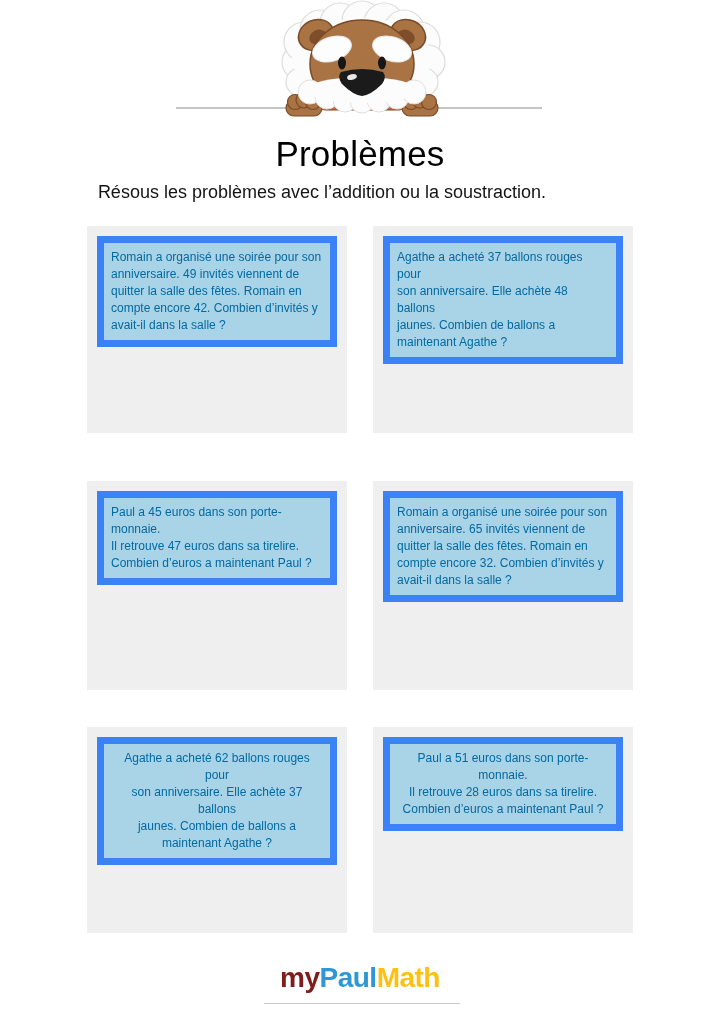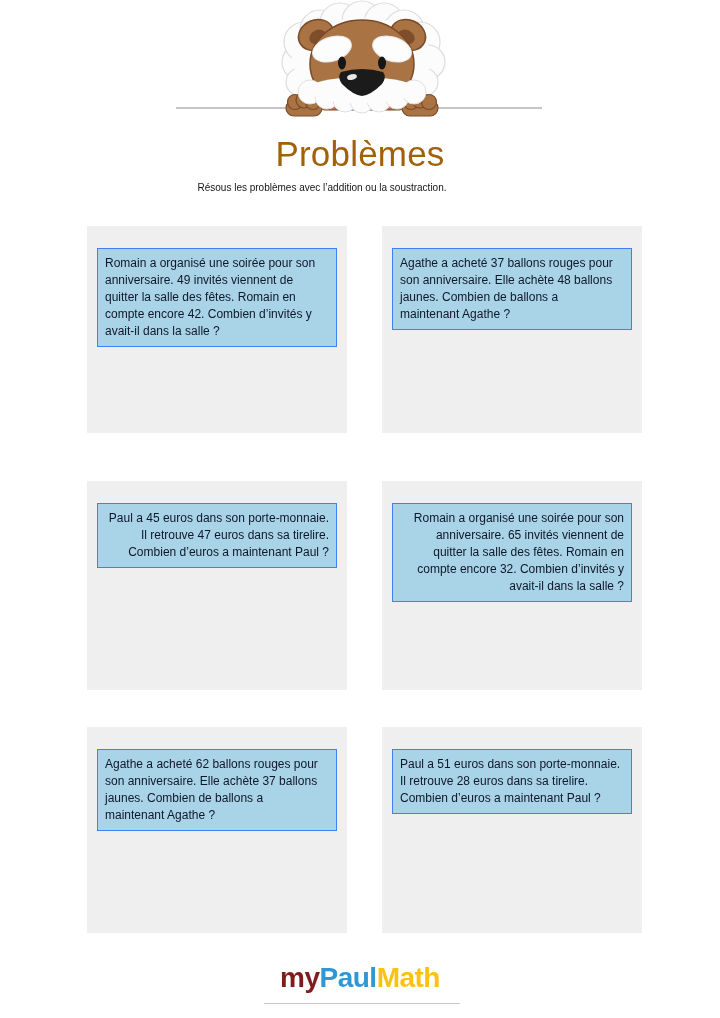--- a/index.html
+++ b/index.html
@@ -3,35 +3,35 @@
 <meta charset="utf-8">
 <style>
   html,body{margin:0;padding:0;background:#ffffff;}
   .page{
     position:relative;width:720px;height:1018px;background:#ffffff;
     font-family:"Liberation Sans",sans-serif;overflow:hidden;
   }
   .mascot-wrap{position:absolute;top:0;left:0;width:720px;height:132px;}
   .page-title{
     position:absolute;top:134px;left:0;width:720px;text-align:center;
-    font-size:35px;font-weight:400;color:#a16207;letter-spacing:0.2px;
+    font-size:35px;font-weight:400;color:#000000;letter-spacing:0.2px;
   }
   .page-subtitle{
     position:absolute;top:182px;left:0;width:644px;text-align:center;
-    font-size:10px;font-weight:400;color:#141414;
+    font-size:18px;font-weight:400;color:#141414;
   }
   .cell{position:absolute;width:260px;background:#efeff0;}
-  .col1{left:87px;} .col2{left:382px;}
+  .col1{left:87px;} .col2{left:373px;}
   .row1{top:226px;height:207px;}
-  .row2{top:481px;height:209px;text-align:right;}
-  .row3{top:727px;height:206px;}
+  .row2{top:481px;height:209px;}
+  .row3{top:727px;height:206px;text-align:center;}
   .pbox{
-    margin:22px 10px 0 10px;background:#a9d3e6;border:1px solid #3b82f6;
+    margin:10px 10px 0 10px;background:#a9d3e6;border:7px solid #3b82f6;
     padding:6px 7px;box-sizing:border-box;width:240px;
-    font-size:12px;line-height:17px;color:#0f172a;white-space:pre-line;
+    font-size:12px;line-height:17px;color:#0369a1;white-space:pre-line;
   }
   .logo{
     position:absolute;top:962px;left:0;width:720px;text-align:center;
     font-size:28px;font-weight:700;letter-spacing:-0.5px;
   }
   .logo .part-my{color:#7f1d1d;}
   .logo .part-blee{color:#2f97d4;}
   .logo .part-math{color:#fdc013;}
   .footer-line{
     position:absolute;top:1003px;left:264px;width:196px;height:1px;background:#c8c8c8;

